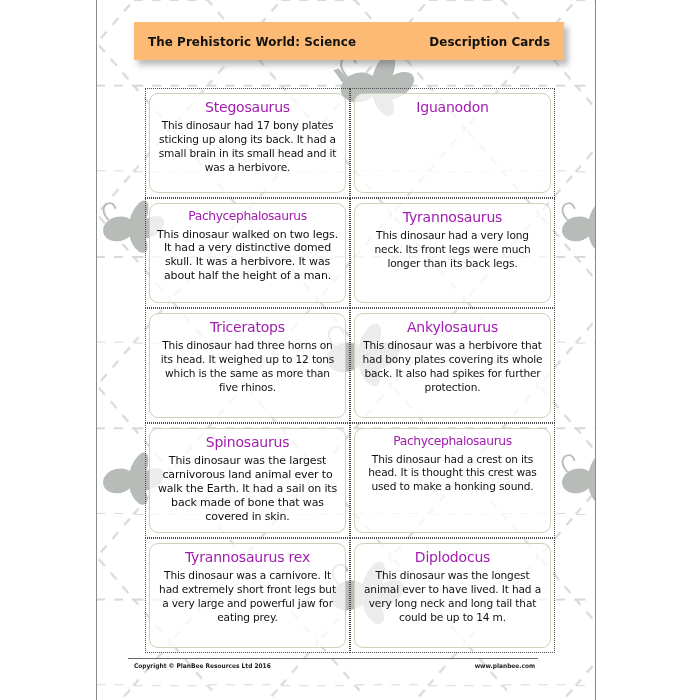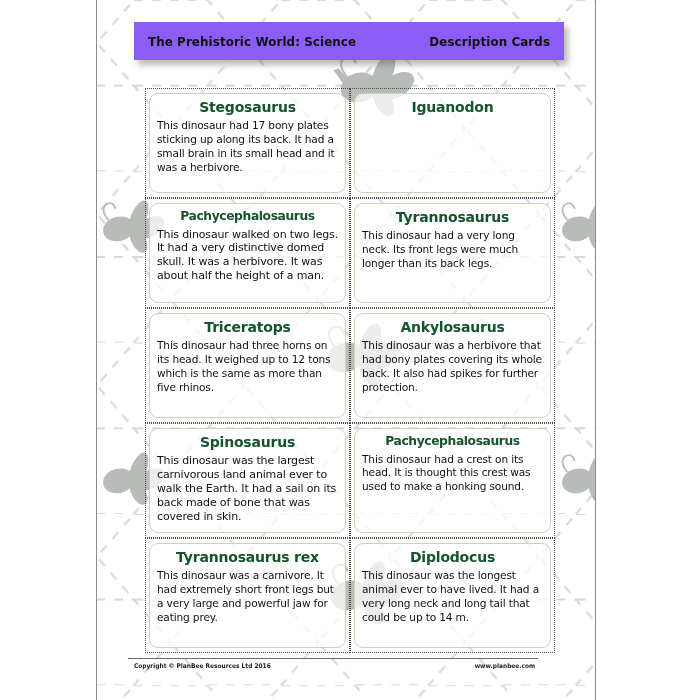--- a/index.html
+++ b/index.html
@@ -46,21 +46,21 @@
     pointer-events: none;
   }
 
   
   #header-banner {
     position: absolute;
     left: 37px;
     top: 22px;
     width: 430px;
     height: 38px;
-    background: #8b5cf6;
+    background: #fdba74;
     z-index: 3;
     box-shadow: 4px 5px 6px rgba(80,80,80,0.40);
     display: flex;
     align-items: center;
     justify-content: space-between;
     padding: 0 14px;
     box-sizing: border-box;
   }
   .banner-text {
     font-family: "DejaVu Sans", sans-serif;
@@ -101,35 +101,35 @@
     background: rgba(255,255,255,0.72);
     display: flex;
     flex-direction: column;
     align-items: center;
     justify-content: flex-start;
     padding: 6px 7px 4px 7px;
     position: relative;
   }
   .card-title {
     font-family: "DejaVu Sans", sans-serif;
-    font-weight: bold;
+    font-weight: normal;
     font-size: 14px;
-    color: #14532d;
+    color: #a21caf;
     text-align: center;
     line-height: 1.1;
     margin-bottom: 4px;
     white-space: nowrap;
     letter-spacing: -0.2px;
   }
   .card-title.long { font-size: 12.3px; letter-spacing: -0.4px; }
   .card-body {
     font-family: "DejaVu Sans", sans-serif;
     font-size: 10.6px;
     color: #111111;
-    text-align: left;
+    text-align: center;
     line-height: 1.30;
     letter-spacing: -0.15px;
     max-width: 100%;
   }
   .card-body.tight { font-size: 11px; line-height: 1.26; }
 
   
   #footer {
     position: absolute;
     left: 31px;

